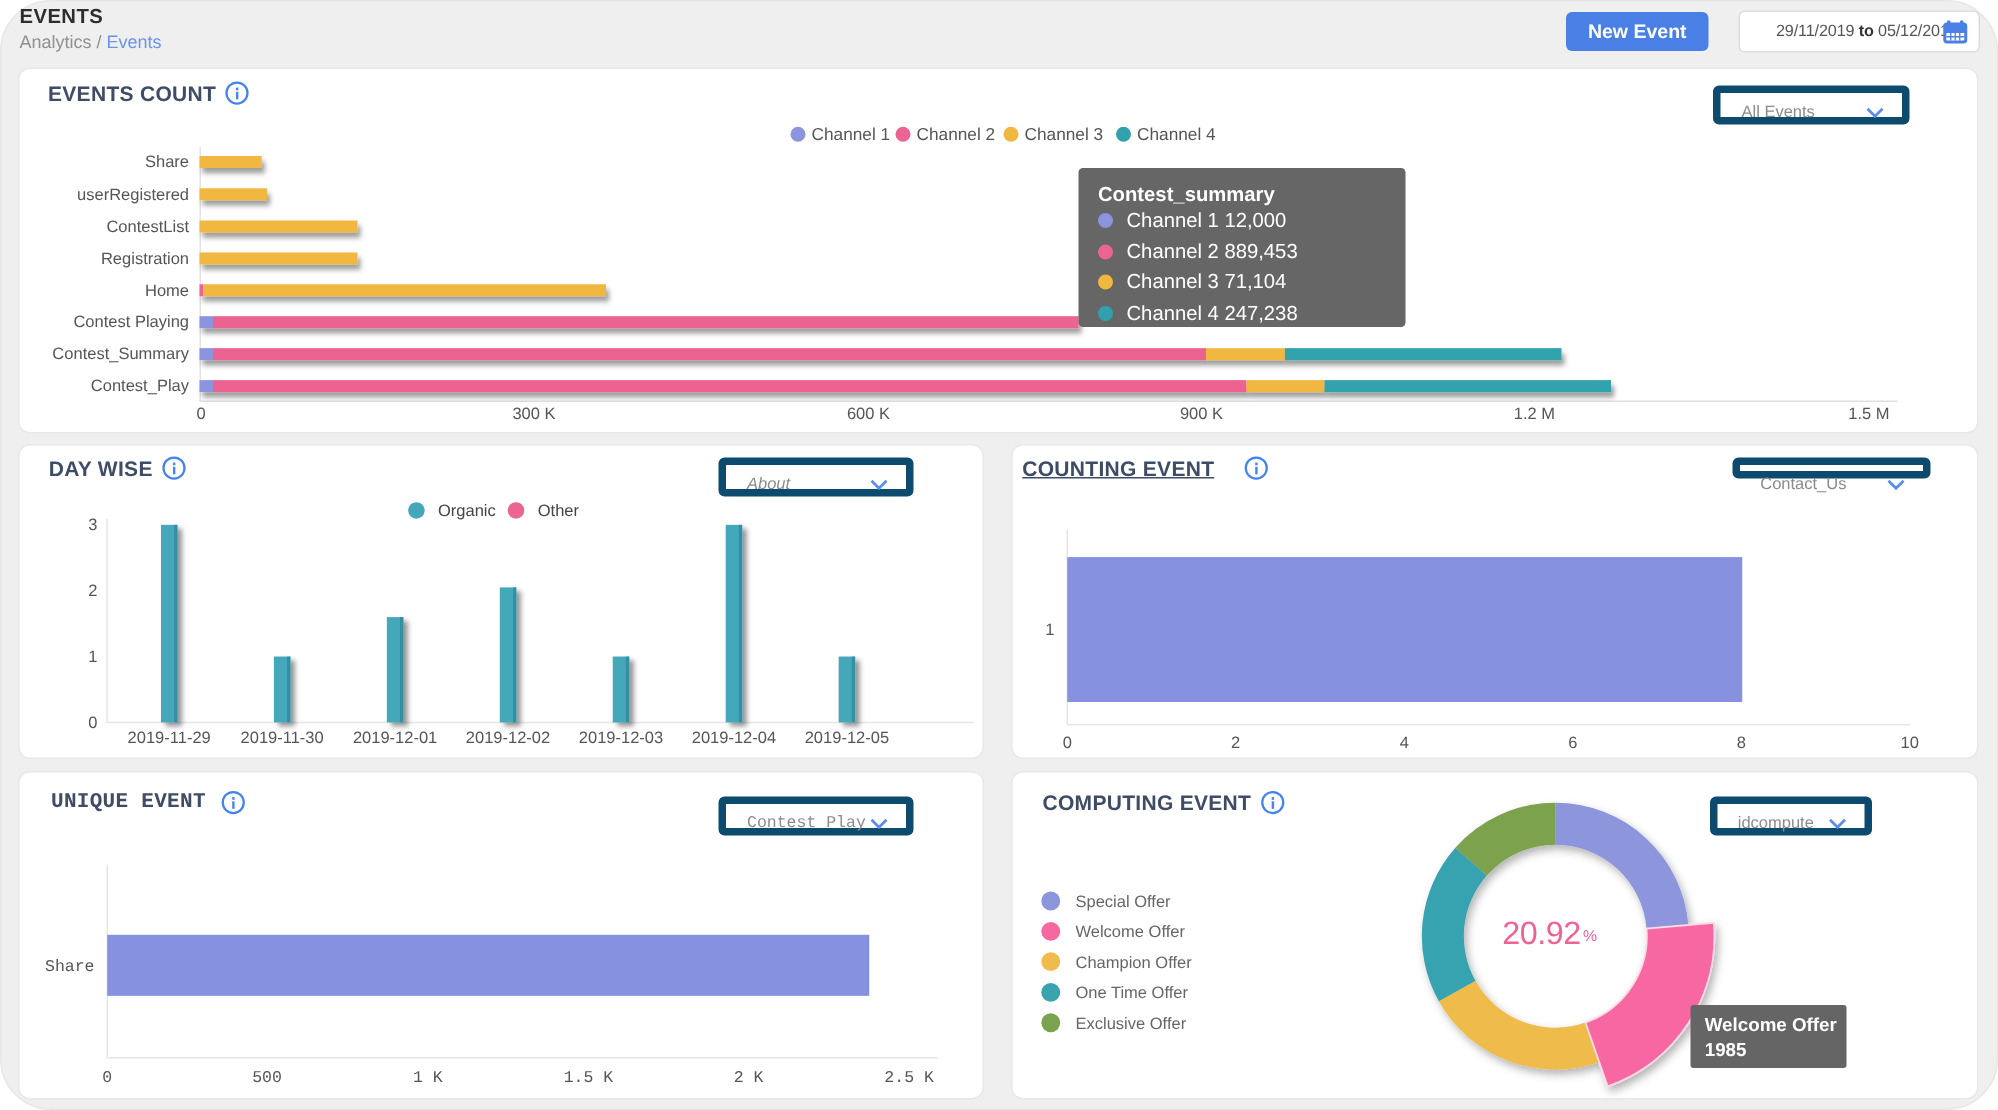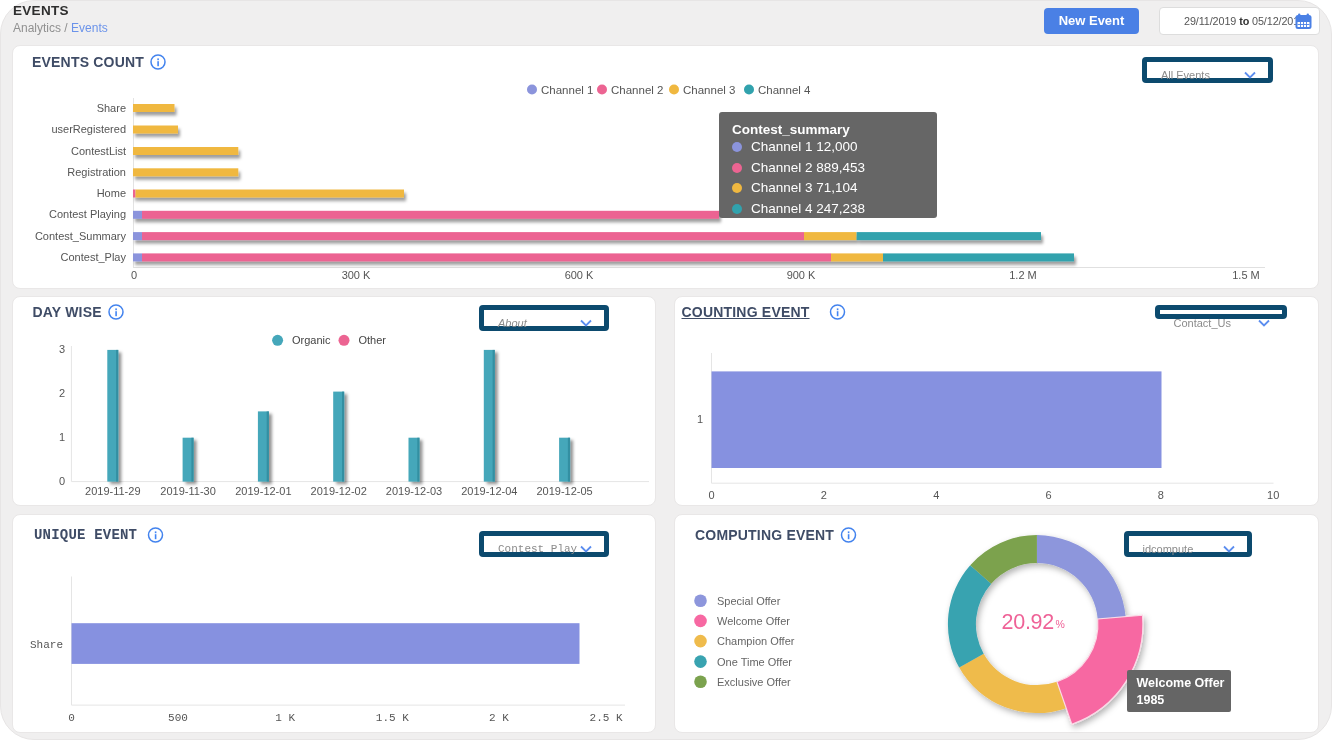--- a/index.html
+++ b/index.html
@@ -262,19 +262,19 @@
   <g filter="url(#sh5)">
   <path d="M361.90 20.10 A89 89 0 0 1 450.59 101.65 L422.69 104.00 A61 61 0 0 0 361.90 48.10 Z" fill="#8d96dc"></path>
   <path d="M391.17 193.15 A89 89 0 0 1 284.21 152.52 L308.65 138.86 A61 61 0 0 0 381.96 166.71 Z" fill="#efbb4c"></path>
   <path d="M284.21 152.52 A89 89 0 0 1 295.24 50.13 L316.21 68.68 A61 61 0 0 0 308.65 138.86 Z" fill="#39a3b0"></path>
   <path d="M295.24 50.13 A89 89 0 0 1 361.90 20.10 L361.90 48.10 A61 61 0 0 0 316.21 68.68 Z" fill="#7ba24e"></path>
   <path d="M467.53 100.23 A106 106 0 0 1 396.76 209.20 L381.96 166.71 A61 61 0 0 0 422.69 104.00 Z" fill="#f768a2" stroke="#fbd9e6" stroke-width="1.2"></path>
   </g>
   <text x="1031.5" y="627.5" font-size="21.5" fill="#ef6297" text-anchor="middle" letter-spacing="-0.3" transform="translate(-673.5,-513.5)">20.92<tspan font-size="10.5" dx="1.5" dy="-1.5">%</tspan></text>
 </svg>
 <div class="tip5">Welcome Offer<br>1985</div>
-<div class="dd" style="left:449px; top:16.5px; width:128px; height:26px;">
+<div class="dd" style="left:465px; top:16.5px; width:108px; height:26px;">
       <span>idcompute</span>
       <svg width="12" height="8" viewBox="0 0 12 8">
         <path d="M1 1.5 L6 6.5 L11 1.5" fill="none" stroke="#5b8def" stroke-width="1.8"></path>
       </svg>
     </div>
 </div>
 
 </body></html>

